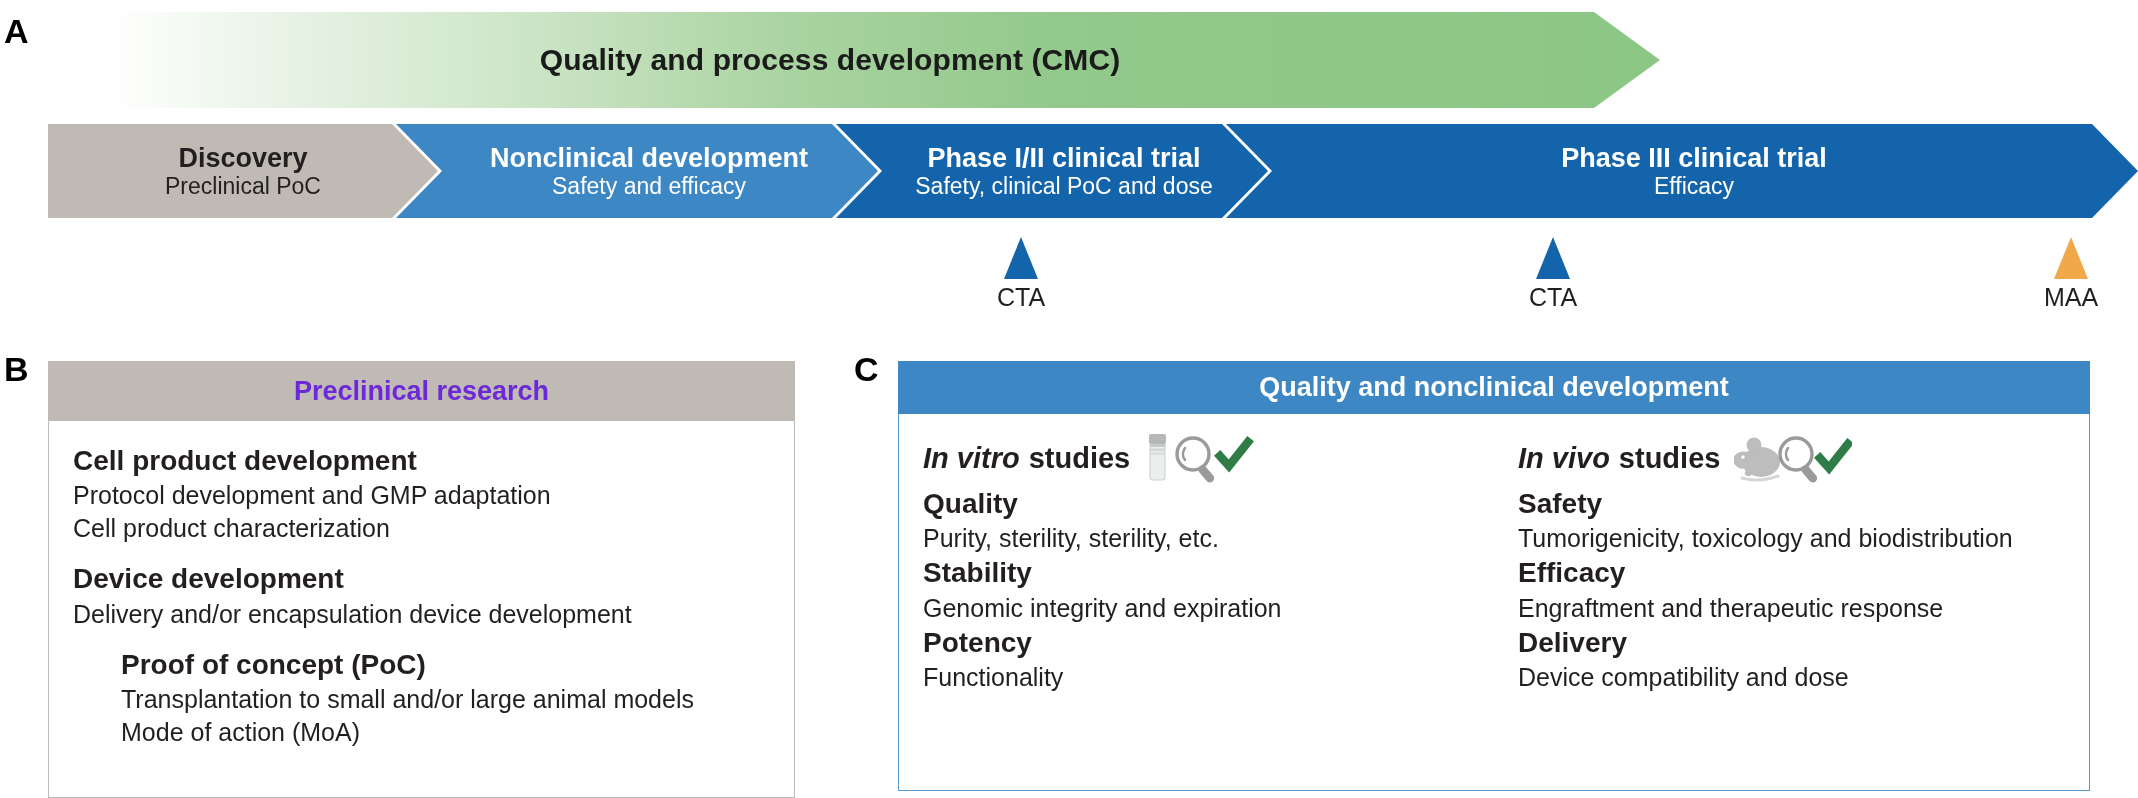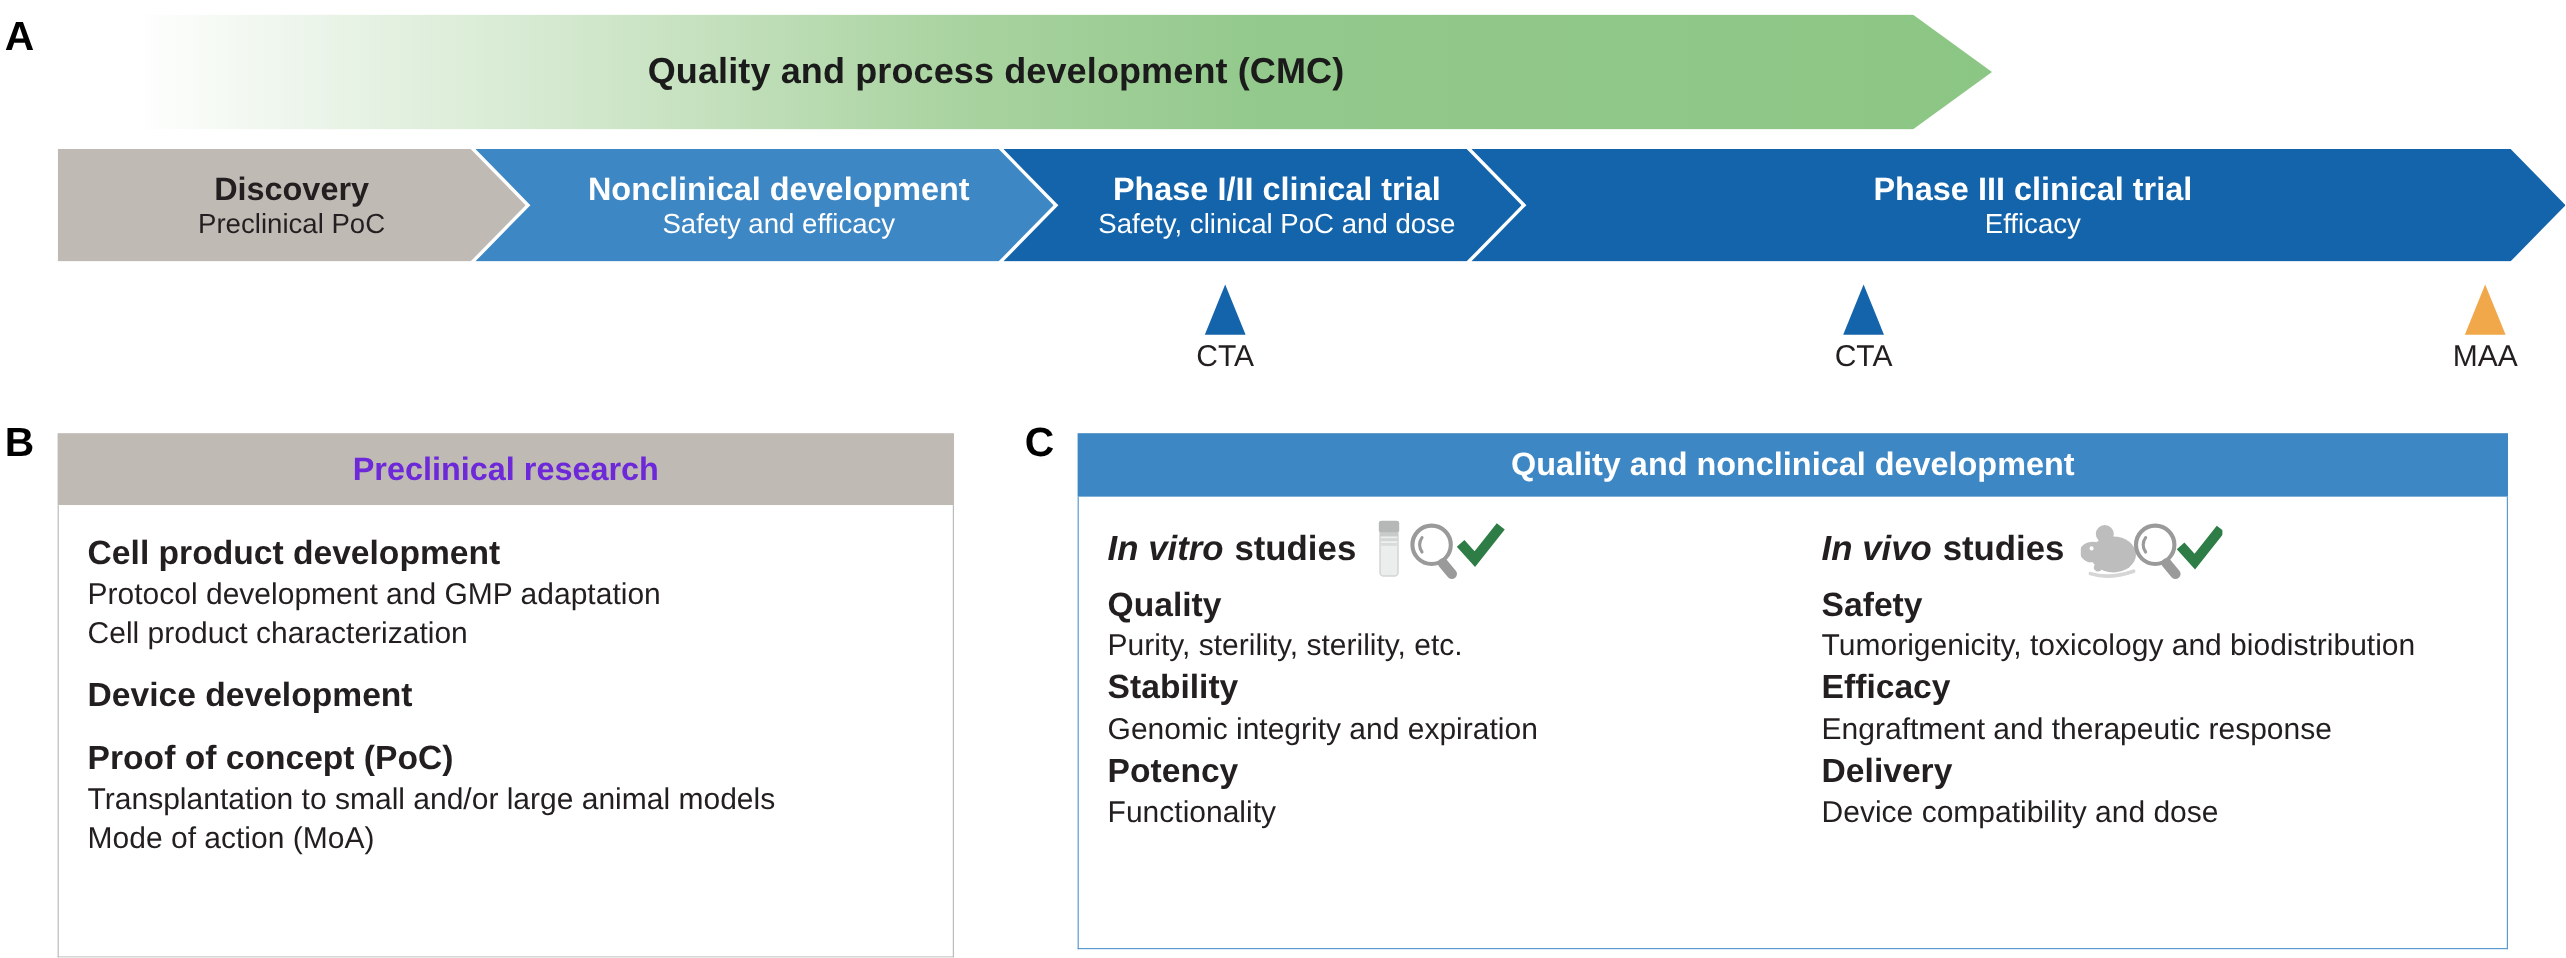--- a/index.html
+++ b/index.html
@@ -159,21 +159,21 @@
   }
   #panel-b-body {
     border: 1px solid #bbbbbb;
     border-top: none;
     height: 377px;
     box-sizing: border-box;
     padding: 22px 0 0 24px;
     background: #ffffff;
   }
   .b-group { margin-bottom: 16px; }
-  .b-group:last-child { margin-bottom: 0; }
+  .b-group:last-child { margin-bottom: 0; margin-left: 48px; }
   .b-head {
     font-size: 28px;
     font-weight: bold;
     color: #231f20;
     line-height: 1.3;
   }
   .b-line {
     font-size: 25px;
     color: #231f20;
     line-height: 1.32;
@@ -303,20 +303,21 @@
   <div id="panel-b-body">
 
     <div class="b-group">
       <div class="b-head">Cell product development</div>
       <div class="b-line">Protocol development and GMP adaptation</div>
       <div class="b-line">Cell product characterization</div>
     </div>
 
     <div class="b-group">
       <div class="b-head">Device development</div>
+      <div class="b-line">Delivery and/or encapsulation device development</div>
     </div>
 
     <div class="b-group">
       <div class="b-head">Proof of concept (PoC)</div>
       <div class="b-line">Transplantation to small and/or large animal models</div>
       <div class="b-line">Mode of action (MoA)</div>
     </div>
 
   </div>
 </div>

